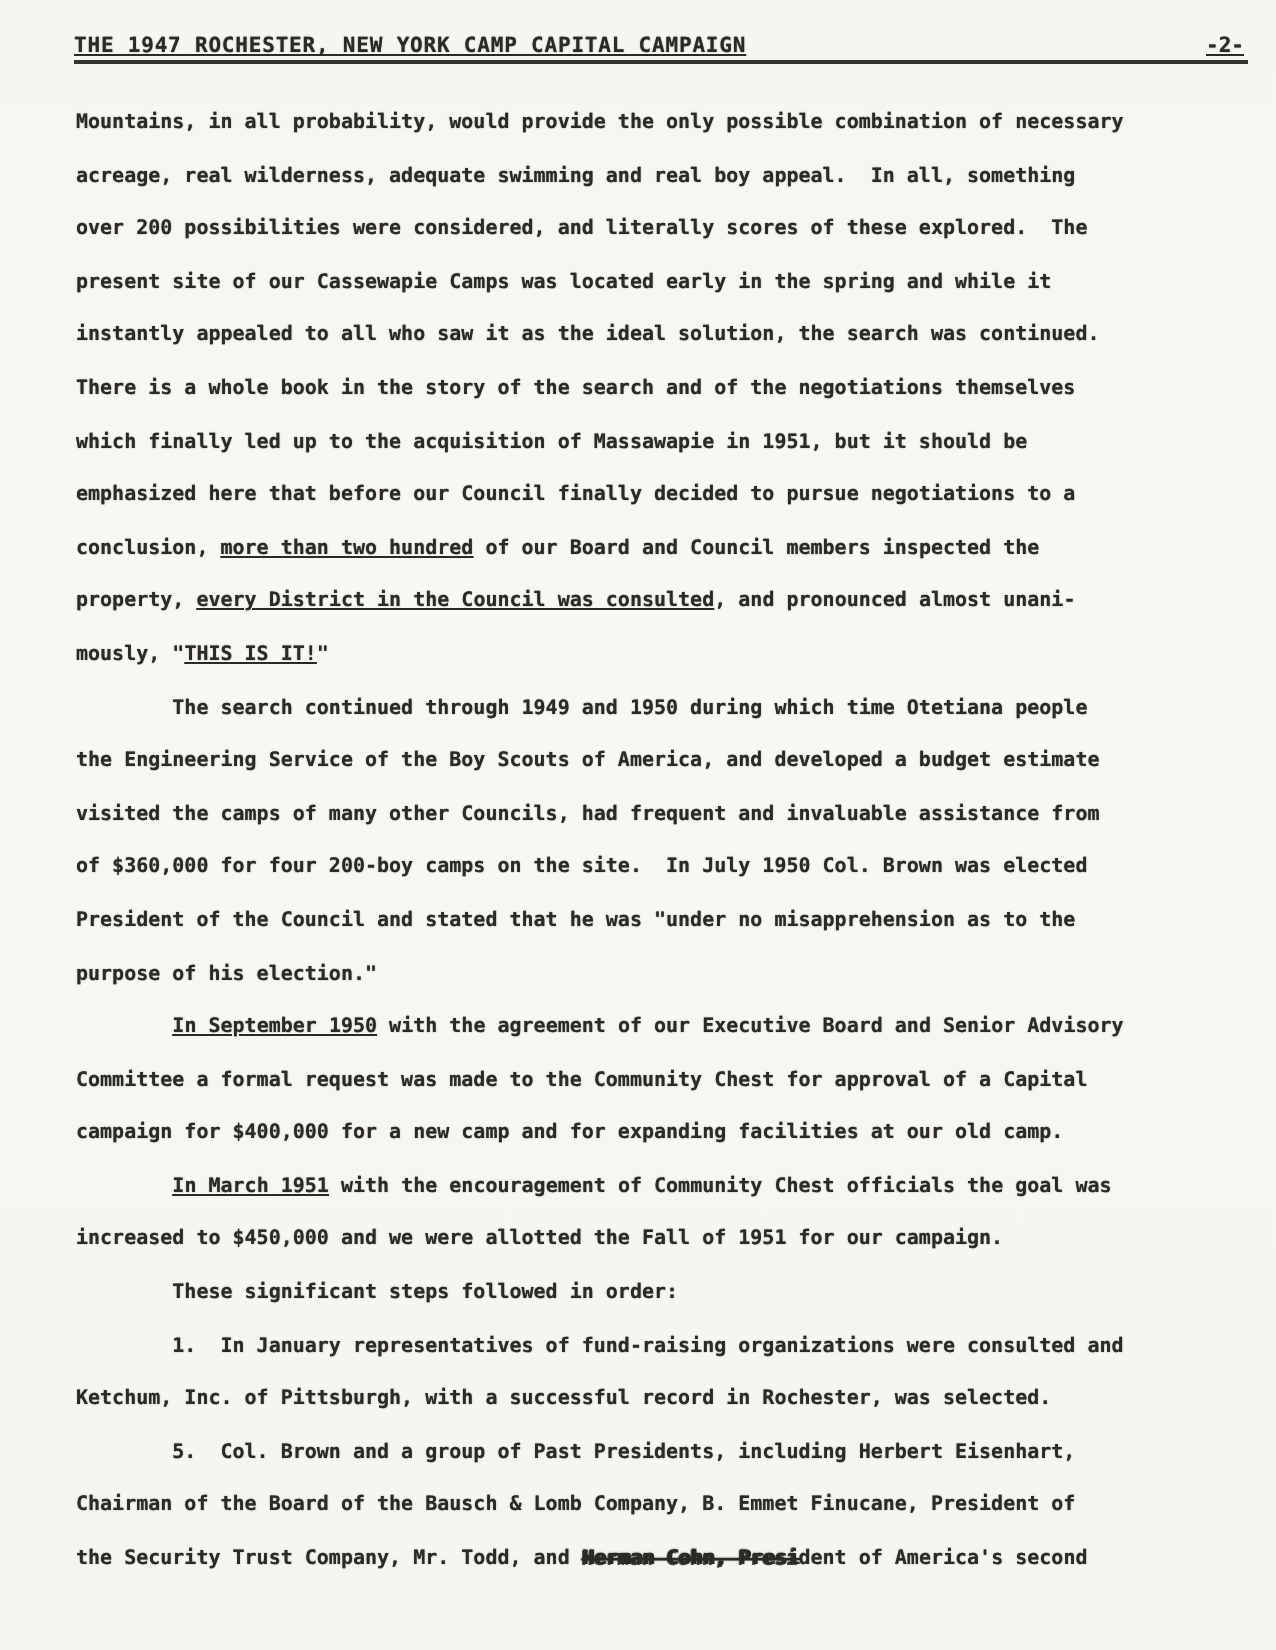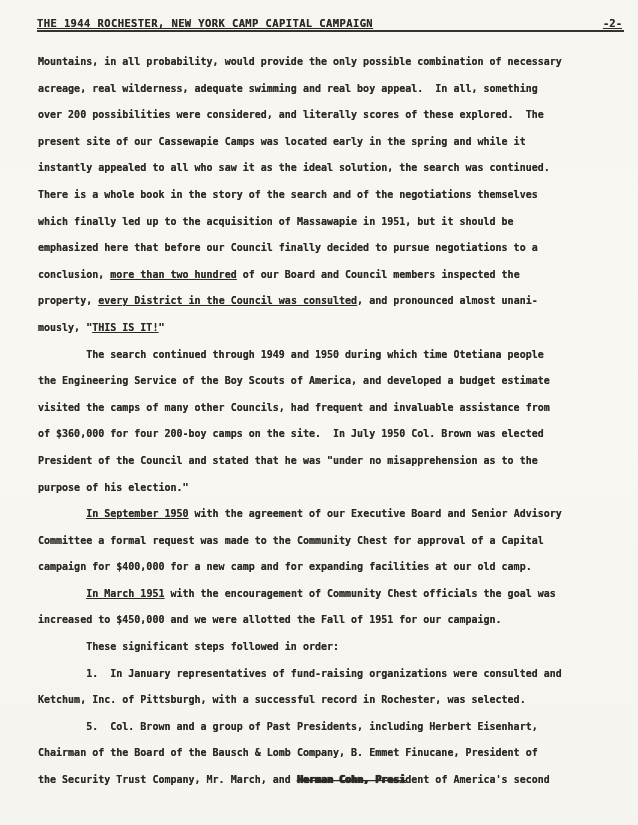--- a/index.html
+++ b/index.html
@@ -65,21 +65,21 @@
     text-shadow: 0.9px 0 0 currentColor, -0.5px 0.3px 0 rgba(43,42,40,0.8), 0 0 1px rgba(43,42,40,0.9);
     text-decoration: line-through;
     text-decoration-color: rgba(43,42,40,0.55);
   }
 </style>
 </head>
 <body>
 
 <div class="page">
   <div class="header">
-    <span class="title">THE 1944 ROCHESTER, NEW YORK CAMP CAPITAL CAMPAIGN</span>
+    <span class="title">THE 1947 ROCHESTER, NEW YORK CAMP CAPITAL CAMPAIGN</span>
     <span class="pagenum">-2-</span>
   </div>
   <div class="body-text">
       <div class="line"><span>Mountains, in all probability, would provide the only possible combination of necessary</span></div>
       <div class="line"><span>acreage, real wilderness, adequate swimming and real boy appeal.  In all, something</span></div>
       <div class="line"><span>over 200 possibilities were considered, and literally scores of these explored.  The</span></div>
       <div class="line"><span>present site of our Cassewapie Camps was located early in the spring and while it</span></div>
       <div class="line"><span>instantly appealed to all who saw it as the ideal solution, the search was continued.</span></div>
       <div class="line"><span>There is a whole book in the story of the search and of the negotiations themselves</span></div>
       <div class="line"><span>which finally led up to the acquisition of Massawapie in 1951, but it should be</span></div>
@@ -96,15 +96,15 @@
       <div class="line"><span>        </span><span class="underline">In September 1950</span><span> with the agreement of our Executive Board and Senior Advisory</span></div>
       <div class="line"><span>Committee a formal request was made to the Community Chest for approval of a Capital</span></div>
       <div class="line"><span>campaign for $400,000 for a new camp and for expanding facilities at our old camp.</span></div>
       <div class="line"><span>        </span><span class="underline">In March 1951</span><span> with the encouragement of Community Chest officials the goal was</span></div>
       <div class="line"><span>increased to $450,000 and we were allotted the Fall of 1951 for our campaign.</span></div>
       <div class="line"><span>        These significant steps followed in order:</span></div>
       <div class="line"><span>        1.  In January representatives of fund-raising organizations were consulted and</span></div>
       <div class="line"><span>Ketchum, Inc. of Pittsburgh, with a successful record in Rochester, was selected.</span></div>
       <div class="line"><span>        5.  Col. Brown and a group of Past Presidents, including Herbert Eisenhart,</span></div>
       <div class="line"><span>Chairman of the Board of the Bausch &amp; Lomb Company, B. Emmet Finucane, President of</span></div>
-      <div class="line"><span>the Security Trust Company, Mr. March, and </span><span class="overtype">Herman Cohn, Presi</span><span>dent of America's second</span></div>
+      <div class="line"><span>the Security Trust Company, Mr. Todd, and </span><span class="overtype">Herman Cohn, Presi</span><span>dent of America's second</span></div>
     </div>
 </div>
 
 </body></html>

